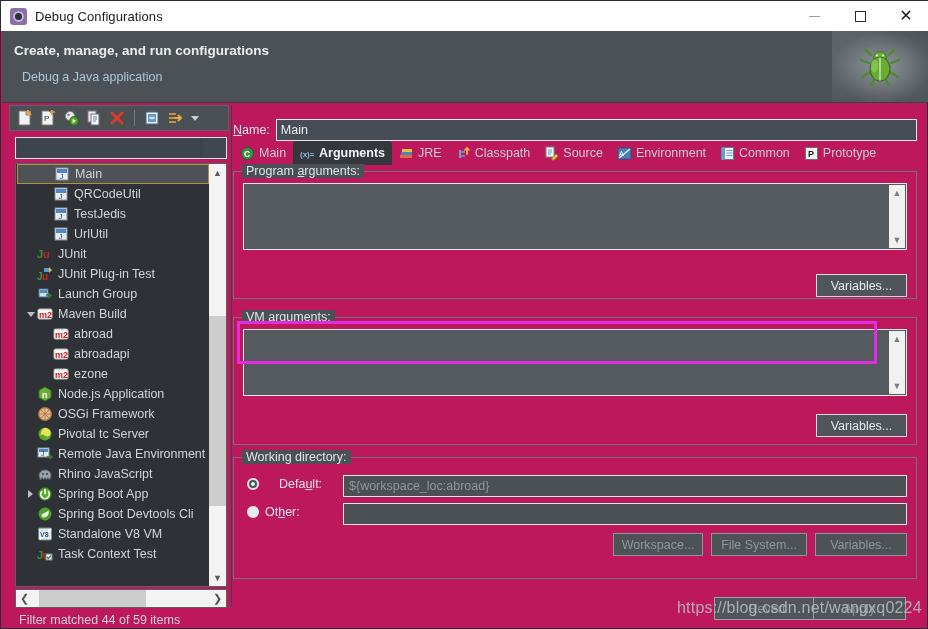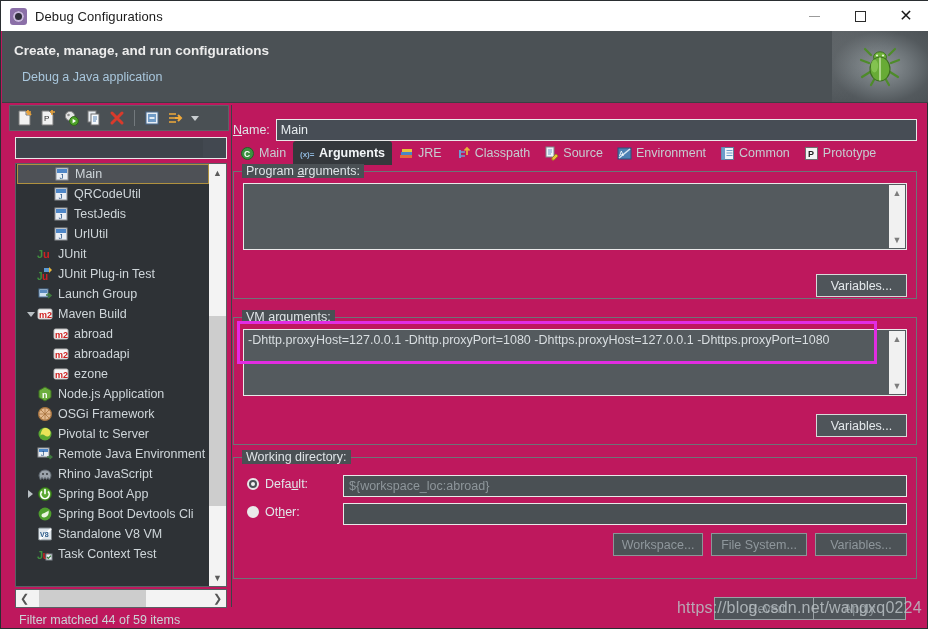--- a/index.html
+++ b/index.html
@@ -715,33 +715,32 @@
         <div class="a">▲</div>
         <div class="a">▼</div>
       </div>
     </div>
     <div class="btn" style="left:583px; top:169px; width:91px;">Variables...</div>
 
     <div class="group" style="left:0px; top:212px; width:684px; height:128px;">
       <div class="group-title">V<u>M</u> arguments:</div>
     </div>
     <div class="textarea" style="left:10px; top:224px; width:664px; height:67px;">
-      <div class="ta-inner">-Dhttp.proxyHost=127.0.0.1 -Dhttp.proxyPort=1080 -Dhttps.proxyHost=127.0.0.1 -Dhttps.proxyPort=1080</div>
       <div class="ta-scroll">
         <div class="a">▲</div>
         <div class="a">▼</div>
       </div>
     </div>
     <div class="btn" style="left:583px; top:309px; width:91px;">Variables...</div>
 
     <div class="group" style="left:0px; top:352px; width:684px; height:122px;">
       <div class="group-title">Working directory:</div>
     </div>
 
-    <div class="radio-row" style="left:14px; top:372px;">
+    <div class="radio-row" style="left:14px; top:372px;gap:14px;">
       <span class="radio checked"></span>
       <span>Defa<u>u</u>lt:</span>
     </div>
     <div class="field" style="left:110px; top:370px; width:564px;">${workspace_loc:abroad}</div>
 
     <div class="radio-row" style="left:14px; top:400px;">
       <span class="radio filled"></span>
       <span>Ot<u>h</u>er:</span>
     </div>
     <div class="field" style="left:110px; top:398px; width:564px;"></div>

